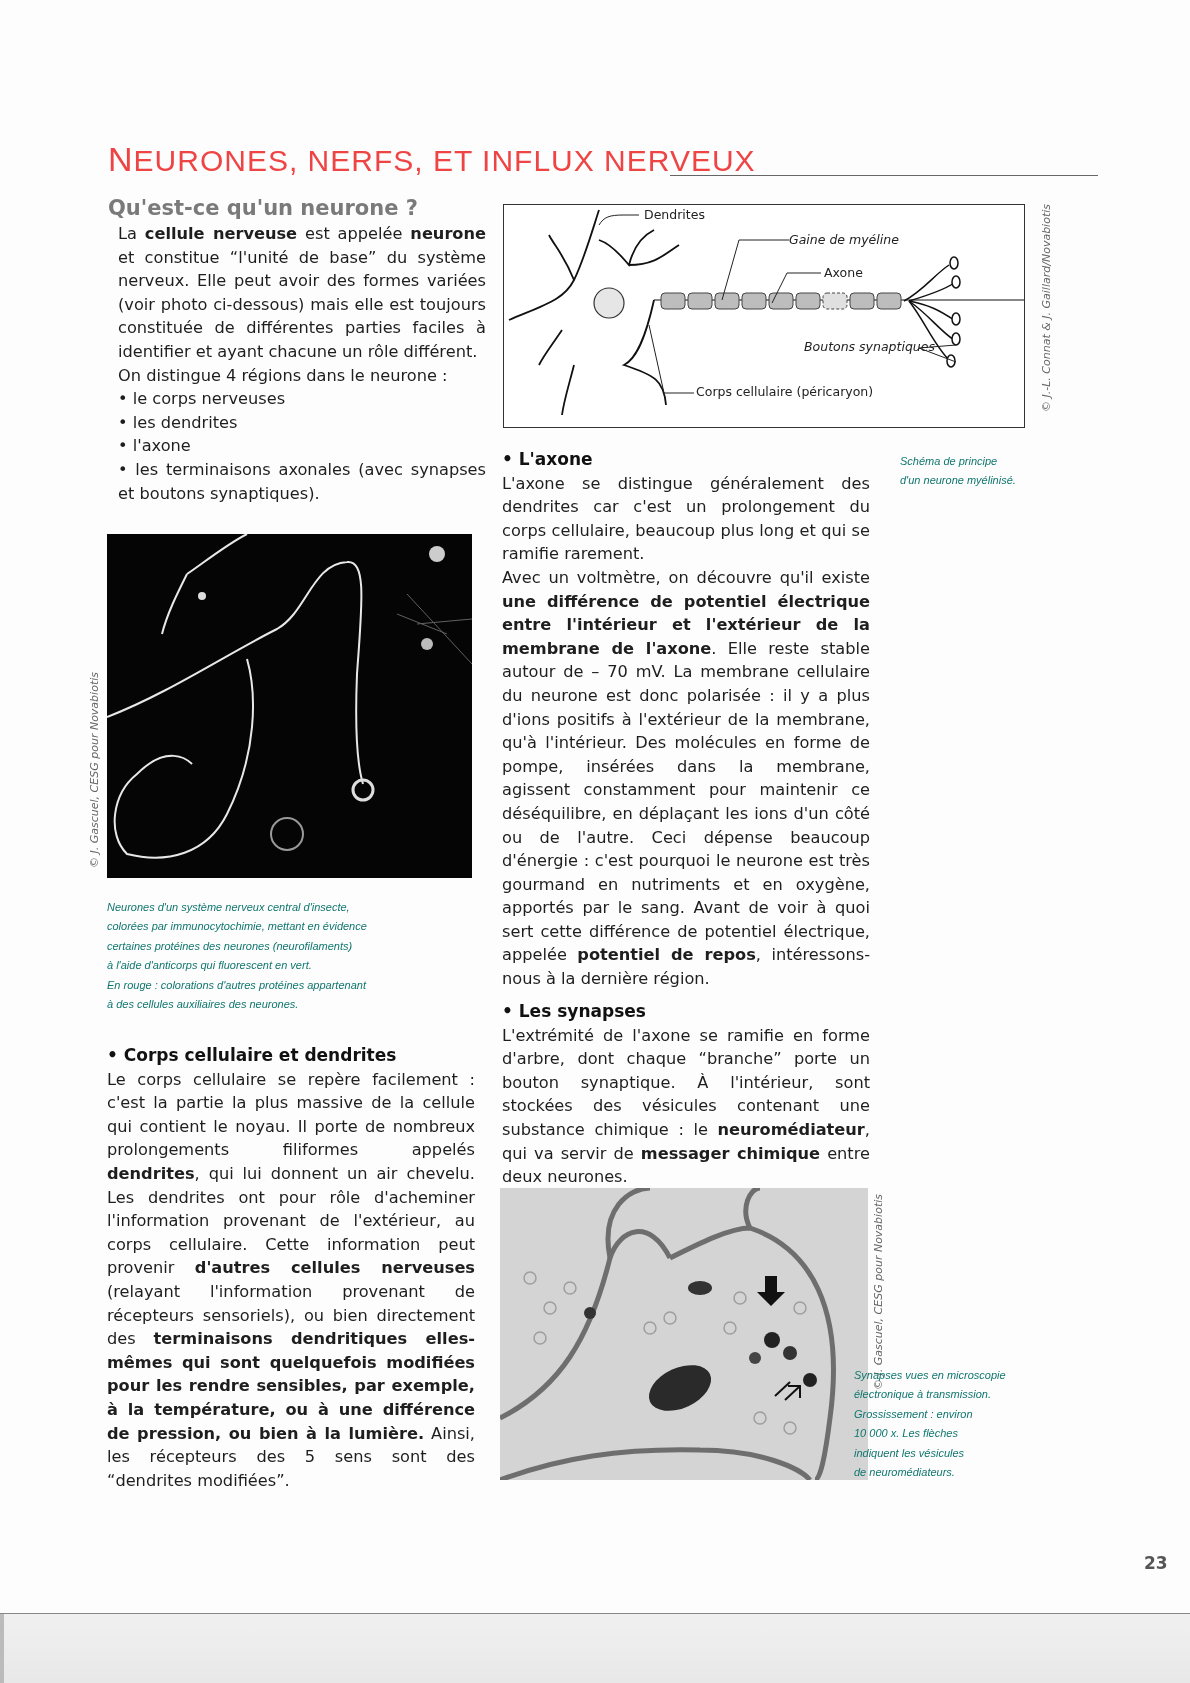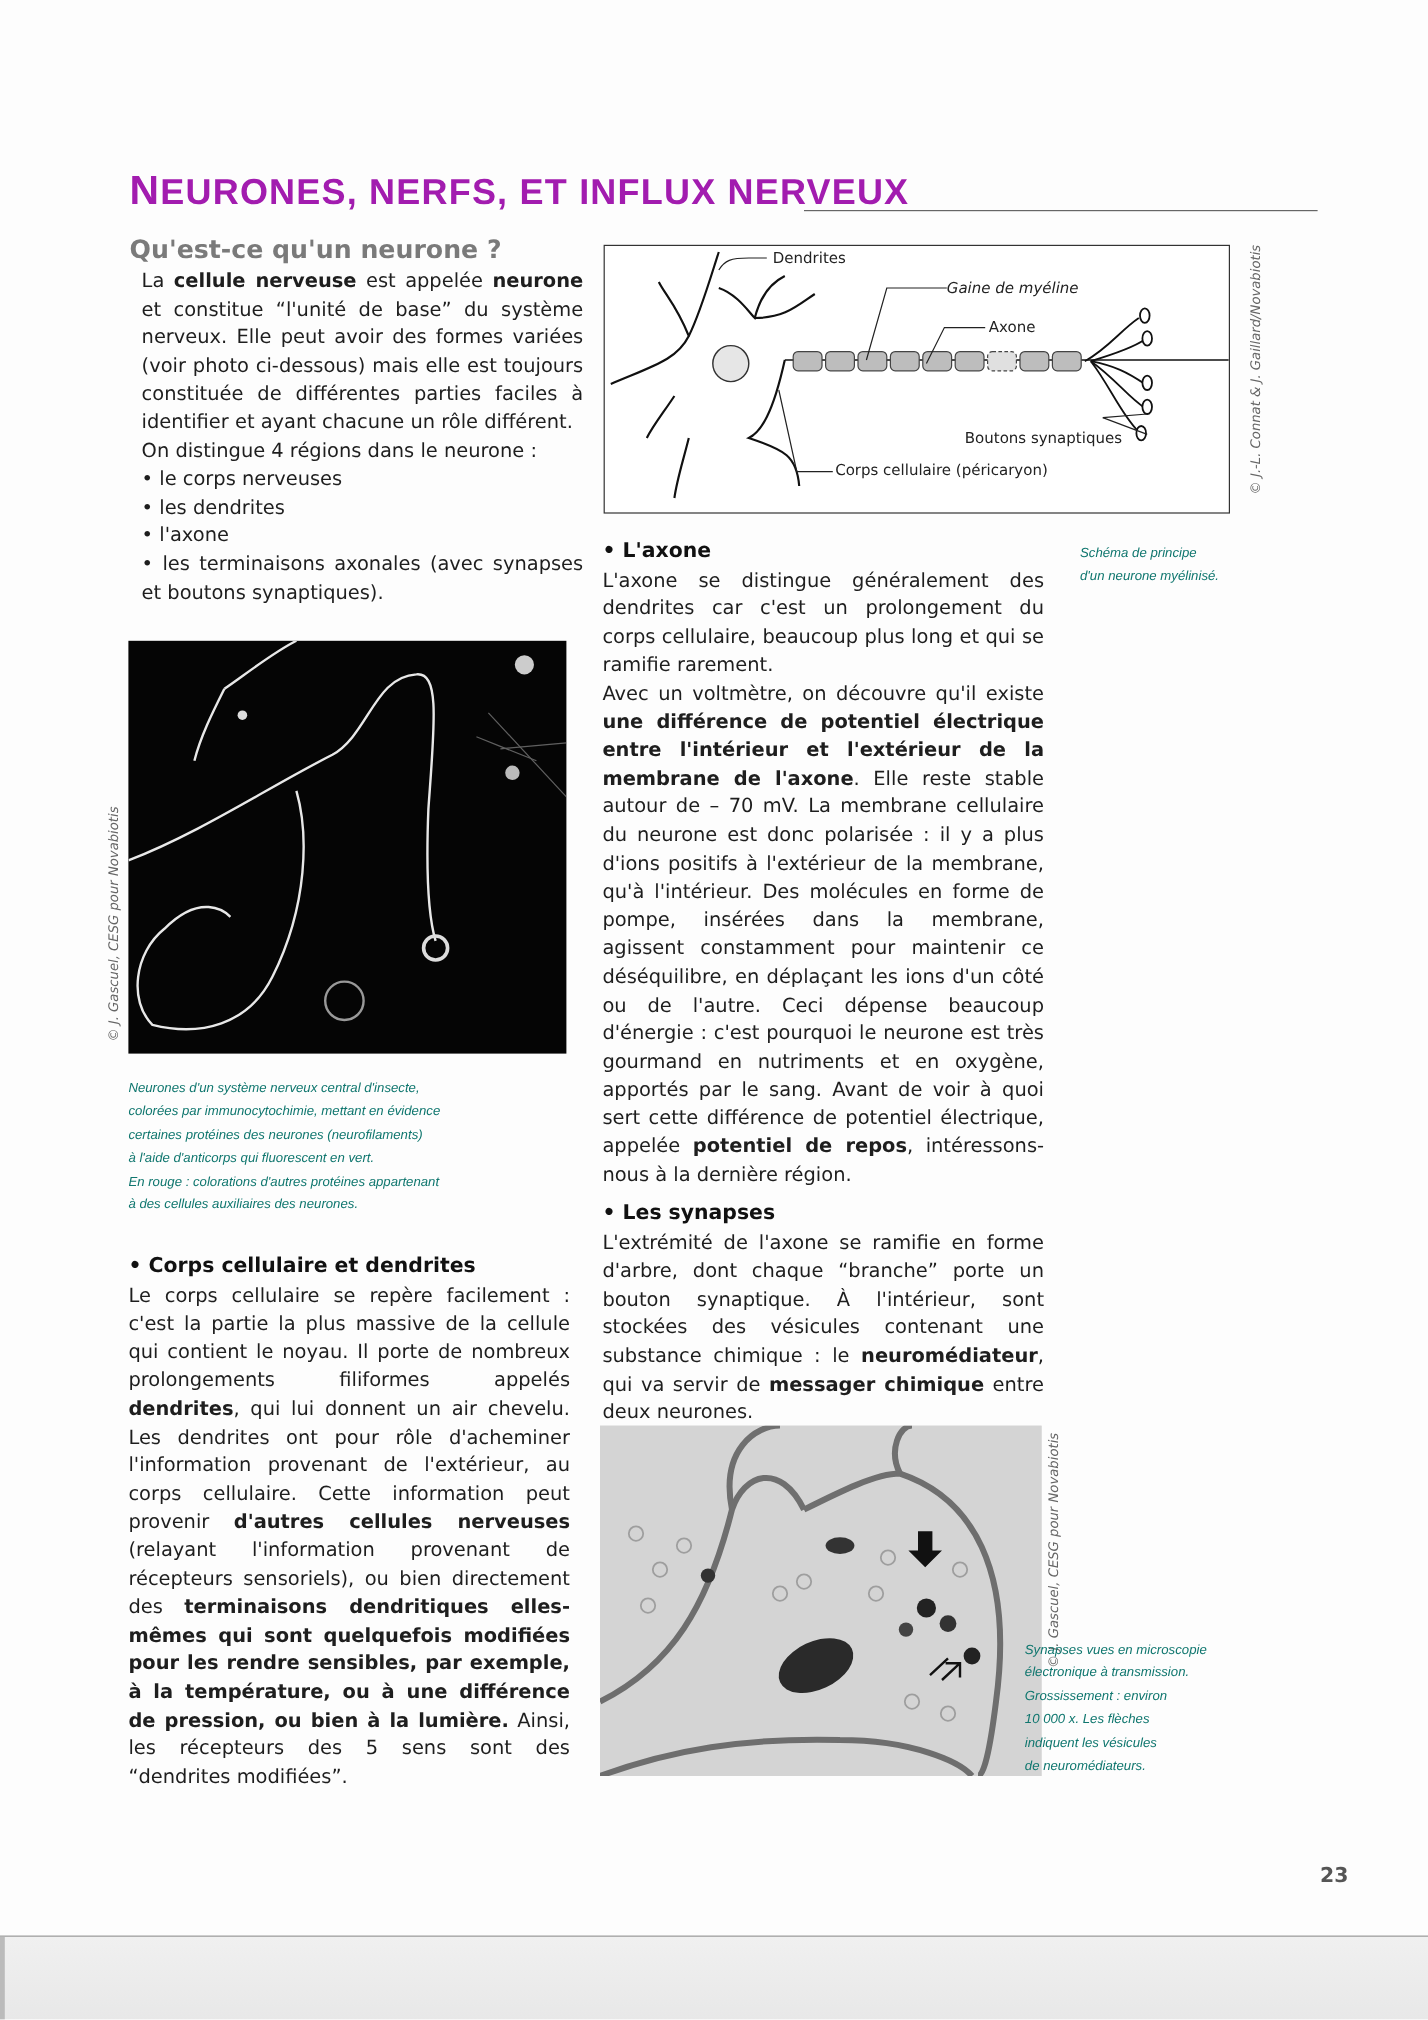--- a/index.html
+++ b/index.html
@@ -1,36 +1,36 @@
 <!DOCTYPE html>
 <html><head>
 <meta charset="utf-8">
 <style>
   html, body { margin:0; padding:0; }
   body { width:1190px; height:1683px; background:#fdfdfd; position:relative; overflow:hidden;
          font-family:"DejaVu Sans", sans-serif; color:#222; }
   .abs { position:absolute; }
-  .title { left:108px; top:140px; font-family:"Liberation Sans", sans-serif; font-weight:bold;
-           color:#a21caf; font-size:30px; letter-spacing:1px; white-space:nowrap; }
+  .title { left:108px; top:140px; font-family:"Liberation Sans", sans-serif; font-weight:normal;
+           color:#ef4444; font-size:30px; letter-spacing:1px; white-space:nowrap; }
   .title .big { font-size:34px; }
   .title-rule { left:670px; top:175px; width:428px; height:1px; background:#666; }
   .subtitle { left:108px; top:196px; font-size:21px; font-weight:bold; color:#7a7a7a; }
   .body-text { font-size:16.2px; line-height:23.6px; text-align:justify; color:#1e1e1e; }
   .body-text b { font-weight:bold; }
   .col-left { left:107px; width:368px; }
   .col-mid { left:502px; width:368px; }
   .heading { font-weight:bold; font-size:17px; color:#111; }
   .caption { font-family:Liberation Sans, sans-serif; font-style:italic; font-size:11px; line-height:19.4px; color:#0f766e; }
   .credit { font-family:"DejaVu Sans", sans-serif; font-style:italic; font-size:11px; color:#666;
             white-space:nowrap; transform-origin:left top; transform:rotate(-90deg); }
   .photo1 { left:107px; top:534px; width:365px; height:344px; background:#050505; overflow:hidden; }
   .photo2 { left:500px; top:1188px; width:368px; height:292px; background:#cfcfcf; overflow:hidden; }
   .diagram { left:503px; top:204px; width:520px; height:222px; border:1.5px solid #333; background:#fff; }
   .diag-label { font-family:"DejaVu Sans", sans-serif; font-size:12.5px; color:#222; white-space:nowrap; position:absolute; }
-  .page-num { left:1100px; top:1553px; font-size:17px; font-weight:bold; color:#555; }
+  .page-num { left:1144px; top:1553px; font-size:17px; font-weight:bold; color:#555; }
   .bottom-rule { left:0; top:1613px; width:1190px; height:1px; background:#888; }
   .bottom-shade { left:0; top:1614px; width:1190px; height:69px; background:linear-gradient(#f0f0f0,#e8e8e8); }
   .left-shadow { left:0; top:1614px; width:4px; height:69px; background:#bbb; }
 </style>
 </head>
 <body>
 
 <div class="abs title">
   <span class="big">N</span><span>EURONES, </span><span>NERFS, </span><span>ET </span><span>INFLUX NERVEUX</span>
 </div>
@@ -127,21 +127,21 @@
       <path d="M218,95 L235,35 L285,35"></path>
       <path d="M268,98 L283,68 L317,68"></path>
       <path d="M452,140 L415,143"></path>
       <path d="M452,157 L415,143"></path>
       <path d="M145,120 L160,188 L190,188"></path>
     </g>
   </svg>
   <span class="diag-label" style="left:140px; top:2px;">Dendrites</span>
   <span class="diag-label" style="left:285px; top:27px; font-style:italic;">Gaine de myéline</span>
   <span class="diag-label" style="left:320px; top:60px;">Axone</span>
-  <span class="diag-label" style="left:300px; top:152px;">Boutons synaptiques</span>
+  <span class="diag-label" style="left:300px; top:134px;font-style:italic;">Boutons synaptiques</span>
   <span class="diag-label" style="left:192px; top:179px;">Corps cellulaire (péricaryon)</span>
 </div>
 <div class="abs credit" style="left:1040px; top:412px;">© J.-L. Connat &amp; J. Gaillard/Novabiotis</div>
 <div class="abs caption" style="left:900px; top:452px;">
   <div>Schéma de principe</div>
   <div>d'un neurone myélinisé.</div>
 </div>
 
 <div class="abs body-text col-mid" style="top:448px;">
   <div class="heading">• L'axone</div>

